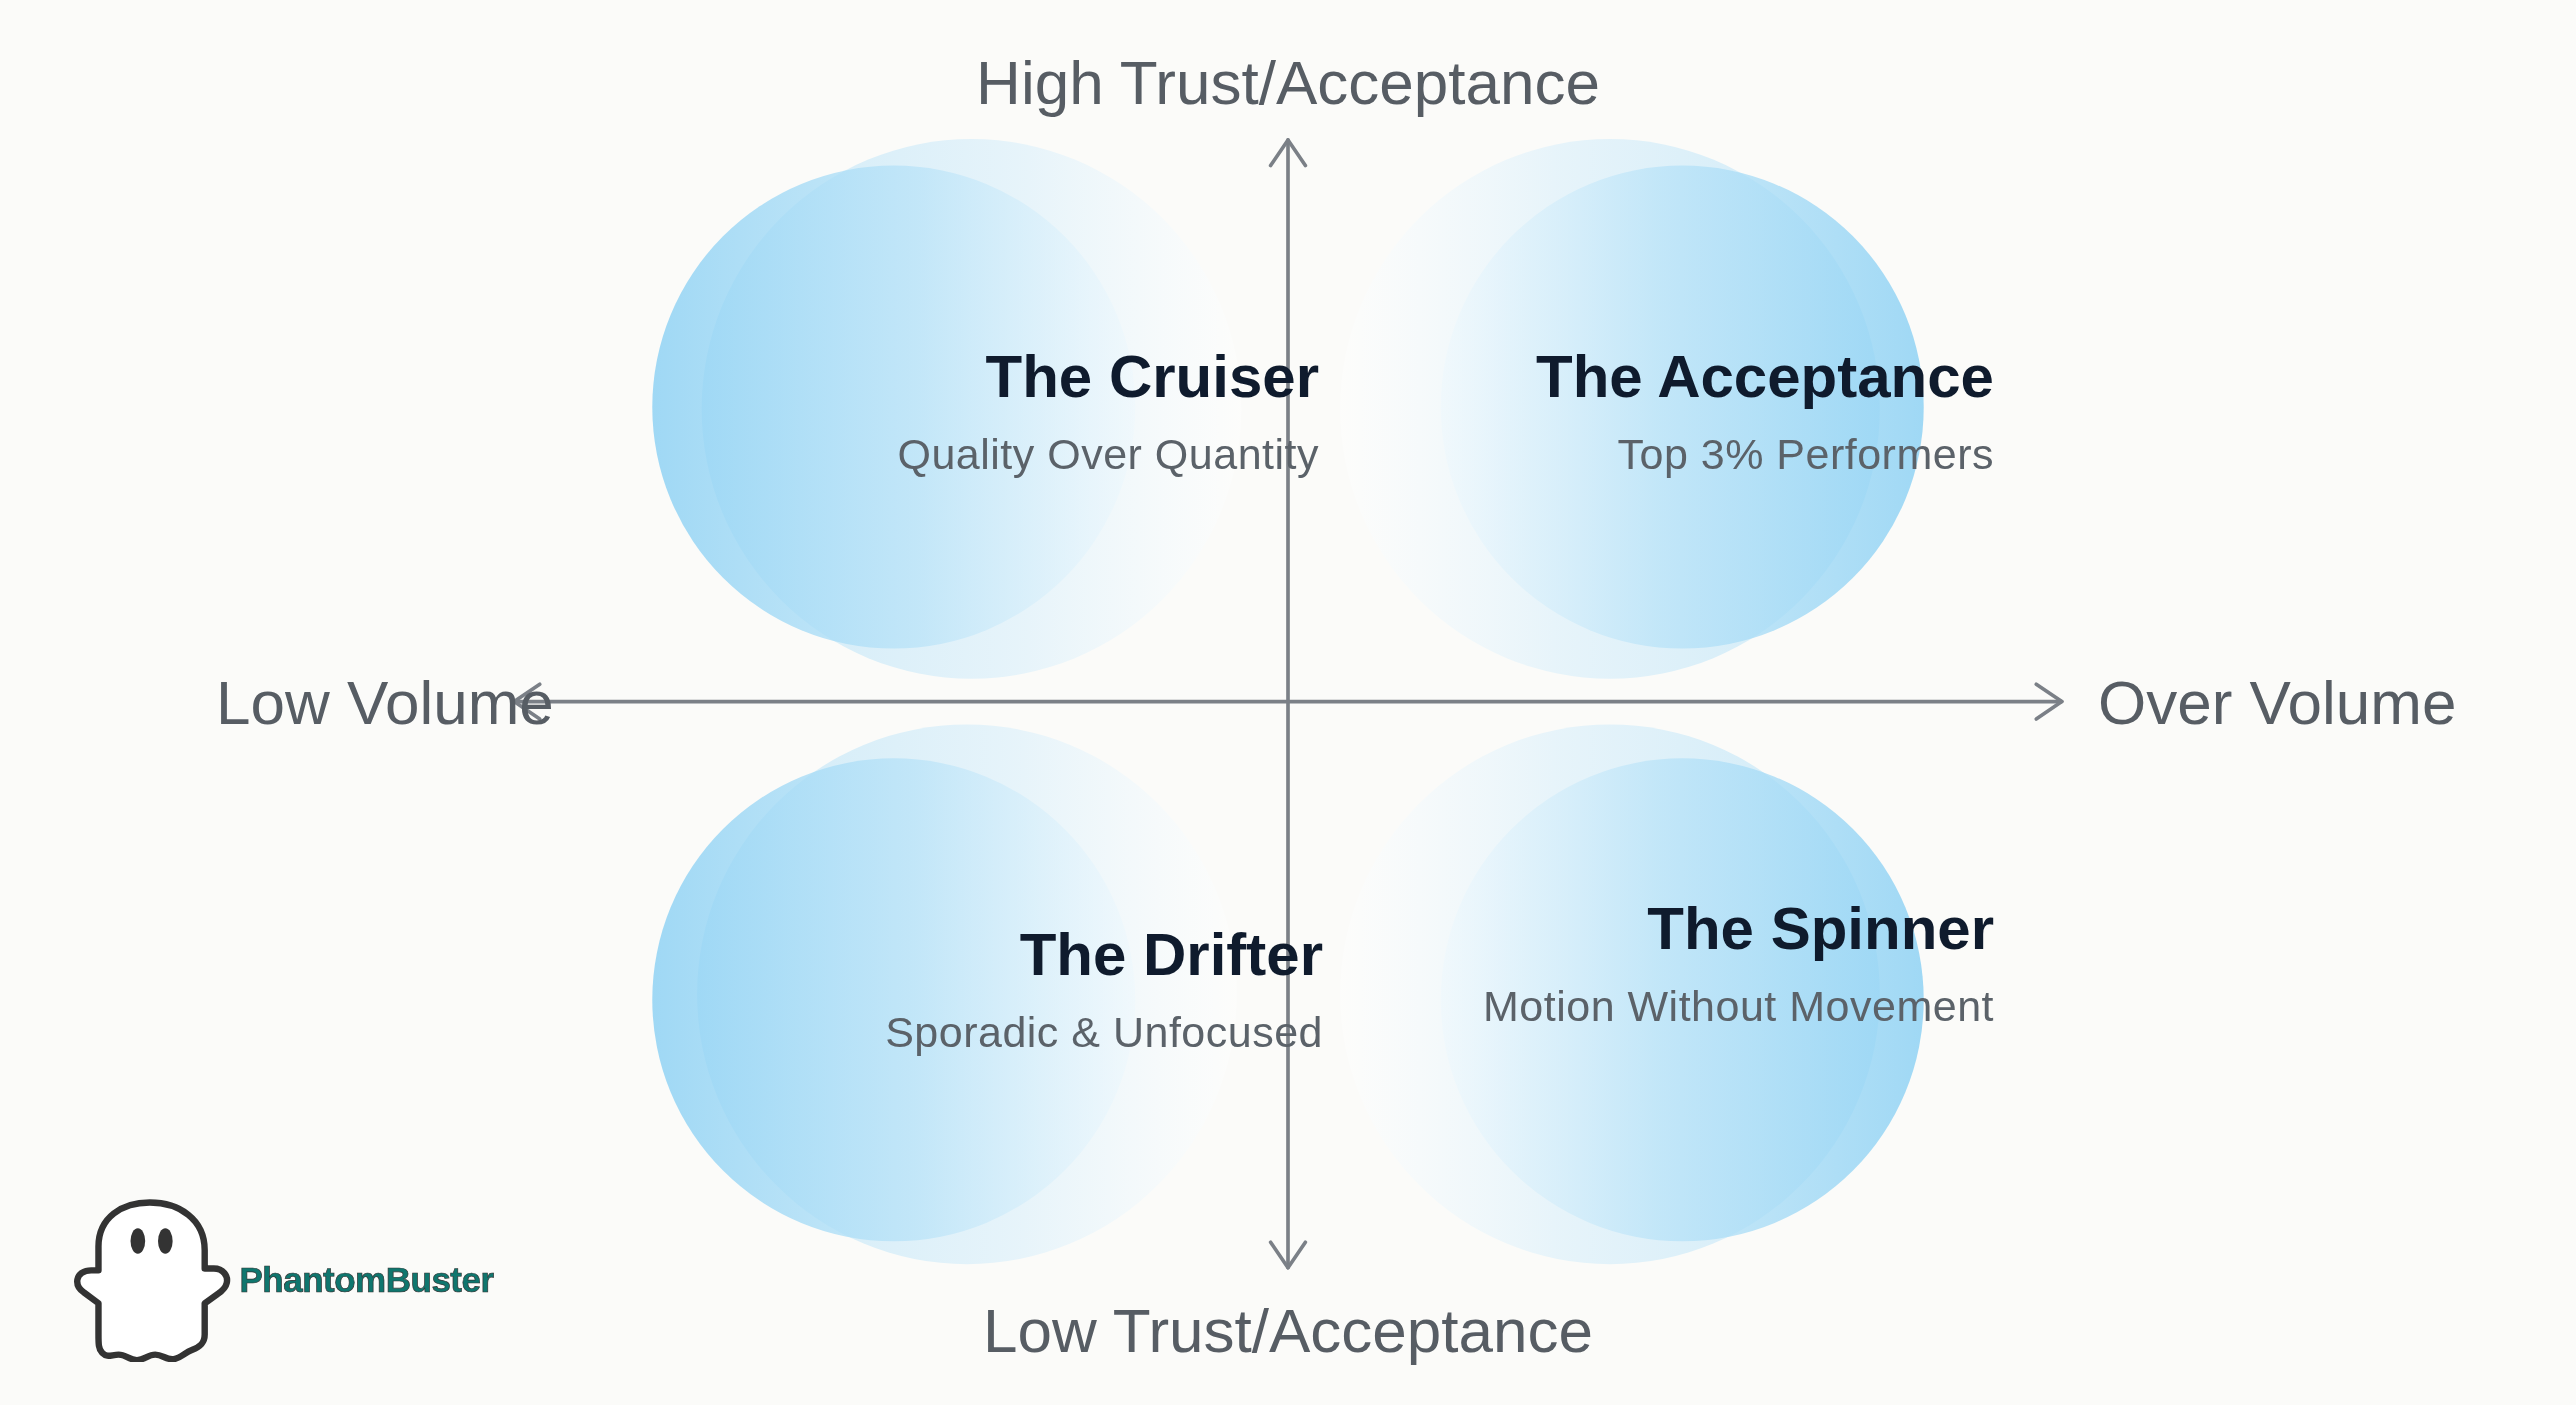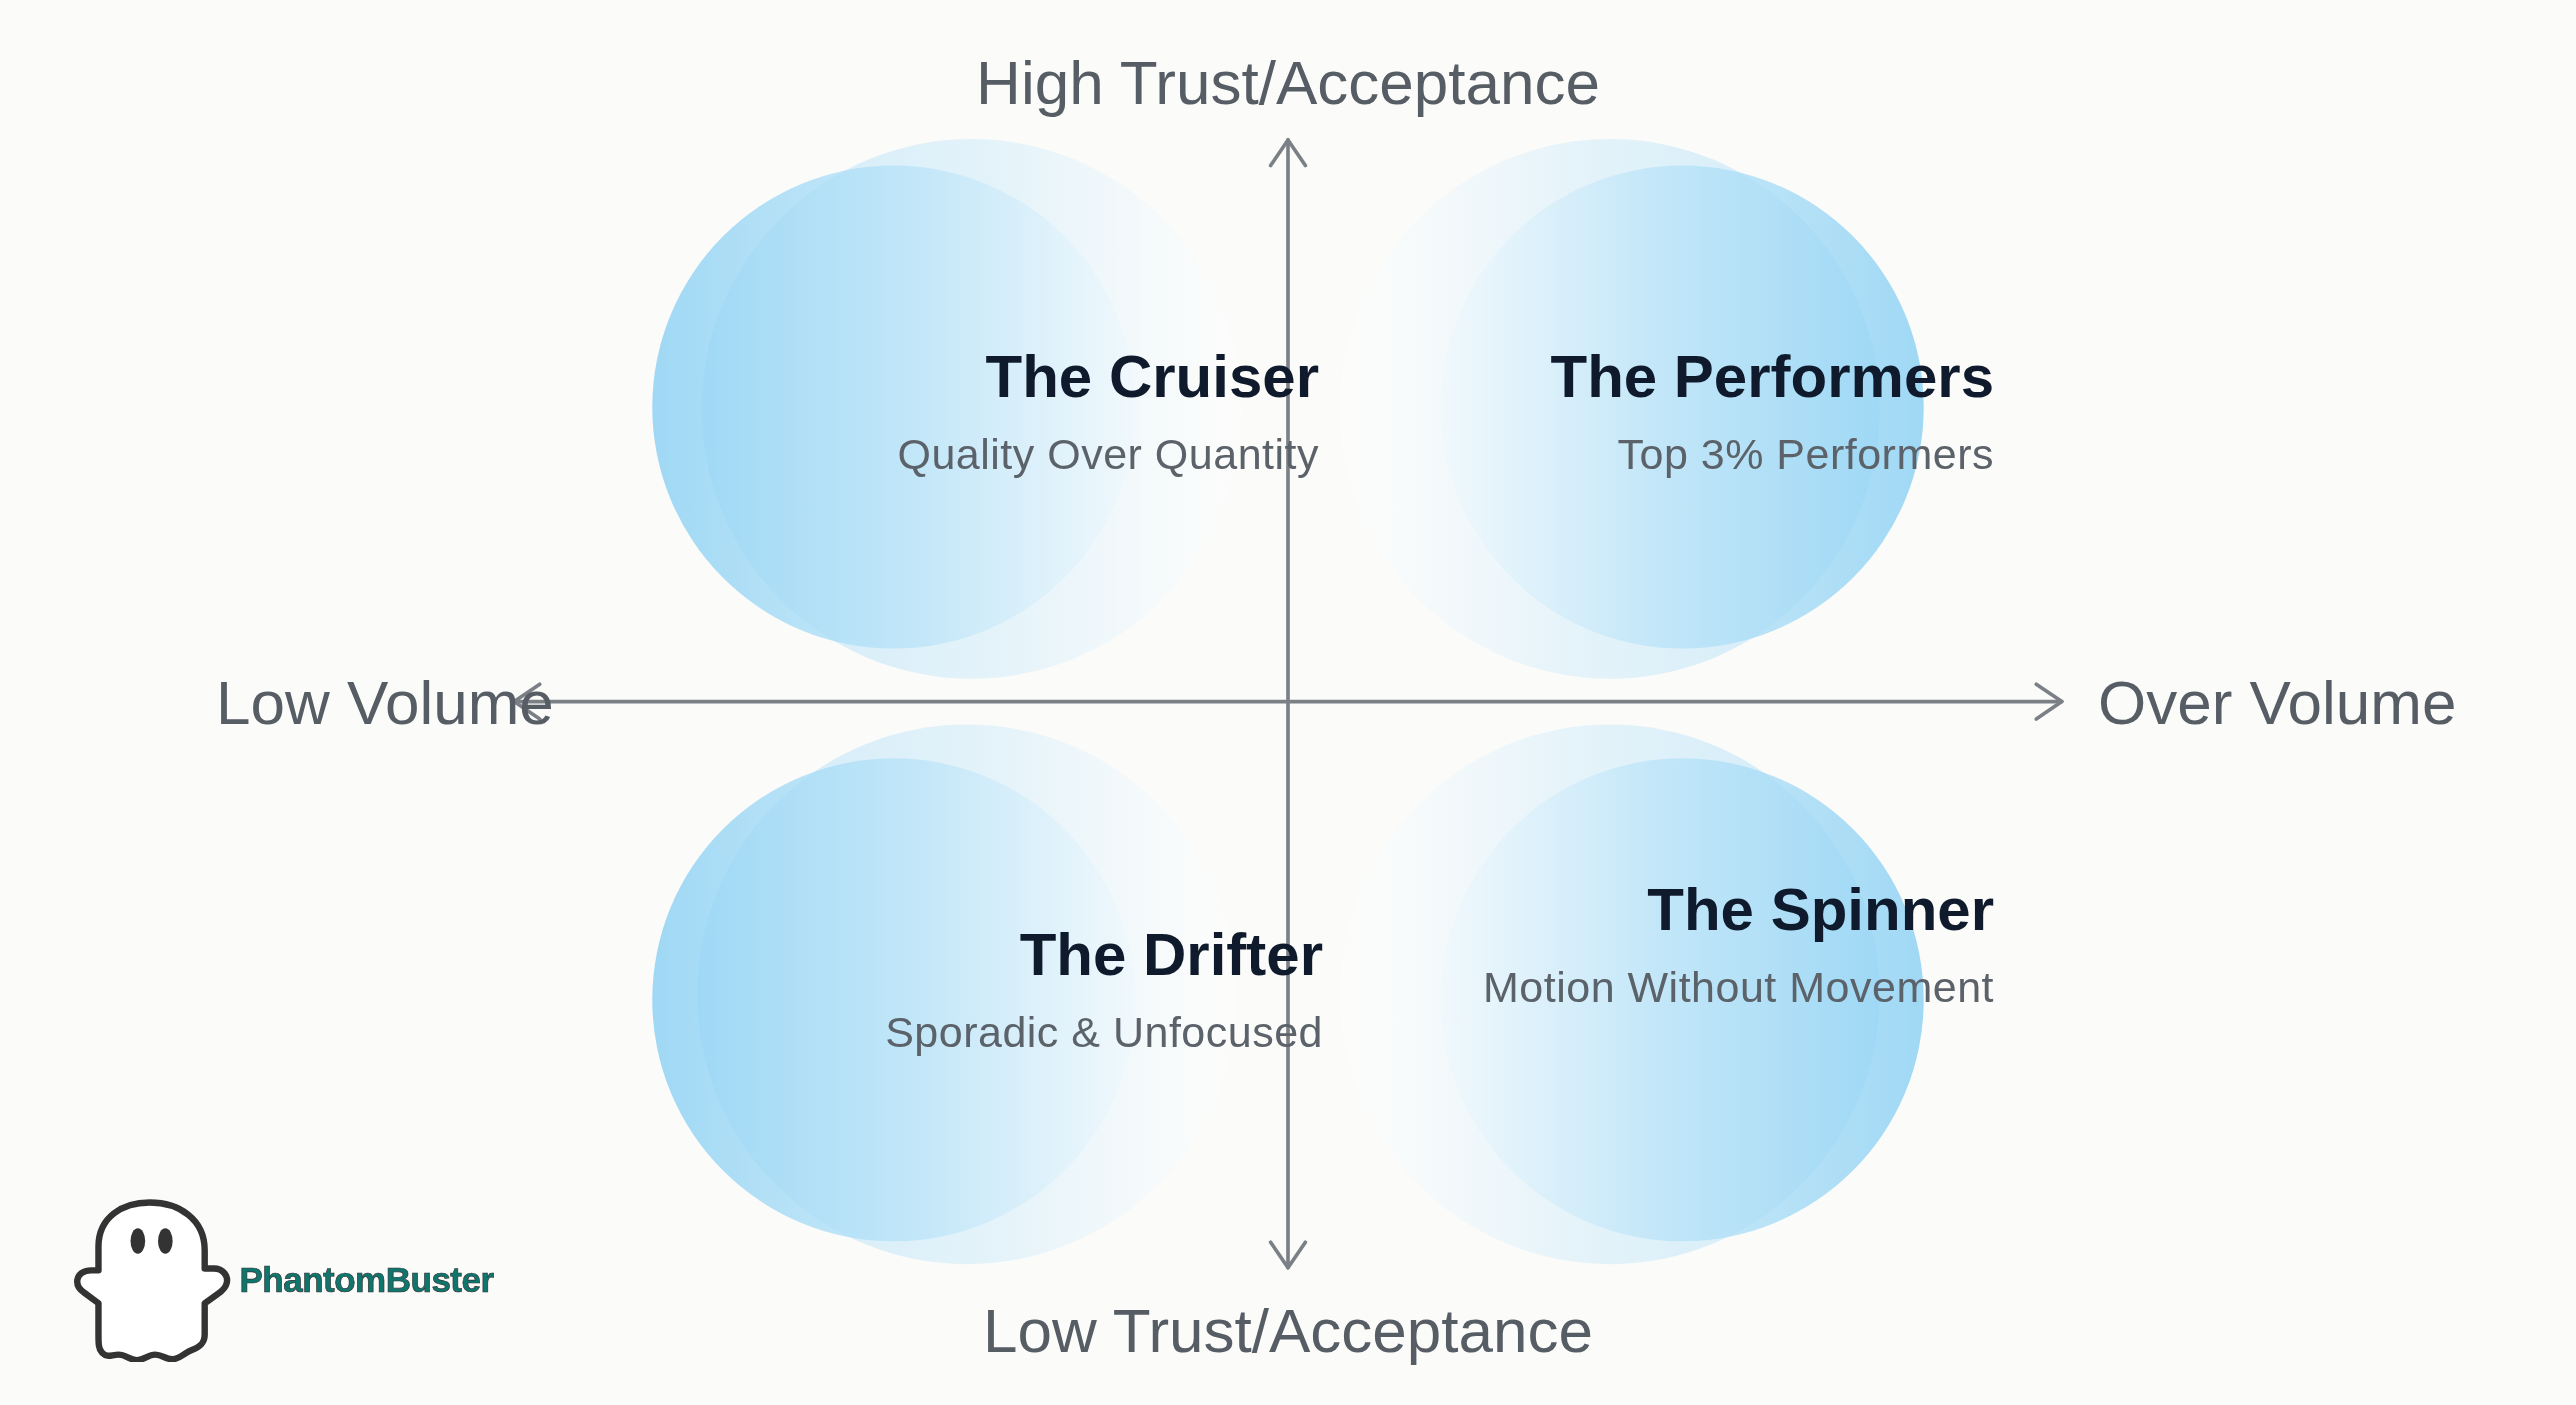--- a/index.html
+++ b/index.html
@@ -155,28 +155,28 @@
   <div class="axis-label top">High Trust/Acceptance</div>
   <div class="axis-label bottom">Low Trust/Acceptance</div>
   <div class="axis-label left">Low Volume</div>
   <div class="axis-label right">Over Volume</div>
 
   <div class="quadrant-text" style="left:953px; top:342px;">
     <span class="quadrant-title">The Cruiser</span>
     <span class="quadrant-subtitle">Quality Over Quantity</span>
   </div>
   <div class="quadrant-text" style="left:1628px; top:342px;">
-    <span class="quadrant-title">The Performers</span>
+    <span class="quadrant-title">The Acceptance</span>
     <span class="quadrant-subtitle">Top 3% Performers</span>
   </div>
   <div class="quadrant-text" style="left:957px; top:920px;">
     <span class="quadrant-title">The Drifter</span>
     <span class="quadrant-subtitle">Sporadic &amp; Unfocused</span>
   </div>
-  <div class="quadrant-text" style="left:1628px; top:875px;">
+  <div class="quadrant-text" style="left:1628px; top:894px;">
     <span class="quadrant-title">The Spinner</span>
     <span class="quadrant-subtitle">Motion Without Movement</span>
   </div>
 
   <div class="logo">
     <svg width="163" height="165" viewBox="0 0 178 180">
       <path d="M30 80 L30 54 C30 22 56 6 86 6 C118 6 146 24 146 58 L146 78 L156 78 C166 78 172 86 170 94 C169 99 166 102 160 106 L146 116 L146 150 C146 160 140 164 132 167 C124 170 120 176 112 177 C104 178 100 172 92 172 C84 172 80 178 72 178 C64 178 60 172 52 172 C44 172 40 176 34 170 C30 166 30 160 30 150 L30 116 L14 104 C8 100 6 96 7 90 C8 84 14 80 22 80 Z" fill="#ffffff" stroke="#333333" stroke-width="7" stroke-linejoin="round"></path>
       <ellipse cx="73" cy="48" rx="8" ry="14" fill="#333333"></ellipse>
       <ellipse cx="103" cy="48" rx="8" ry="14" fill="#333333"></ellipse>
     </svg>

